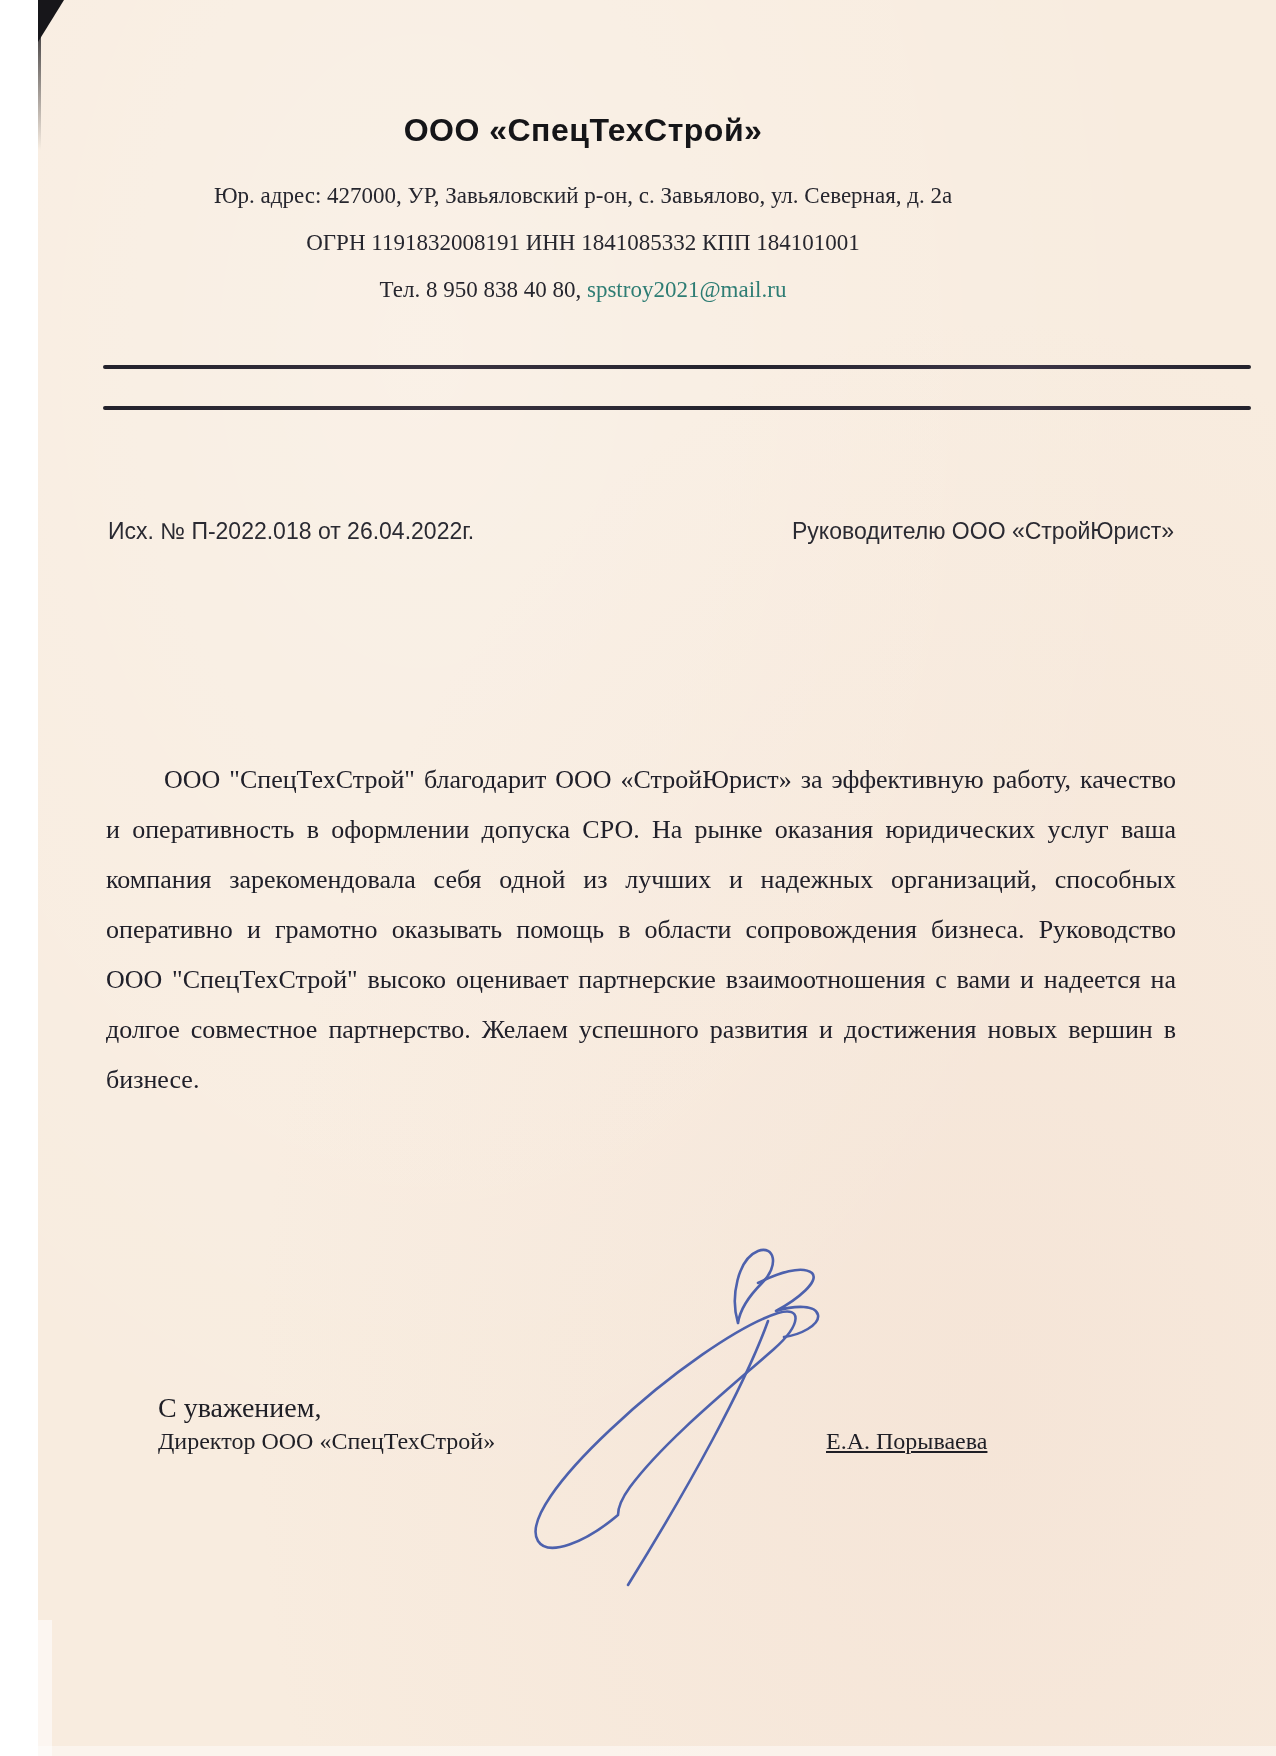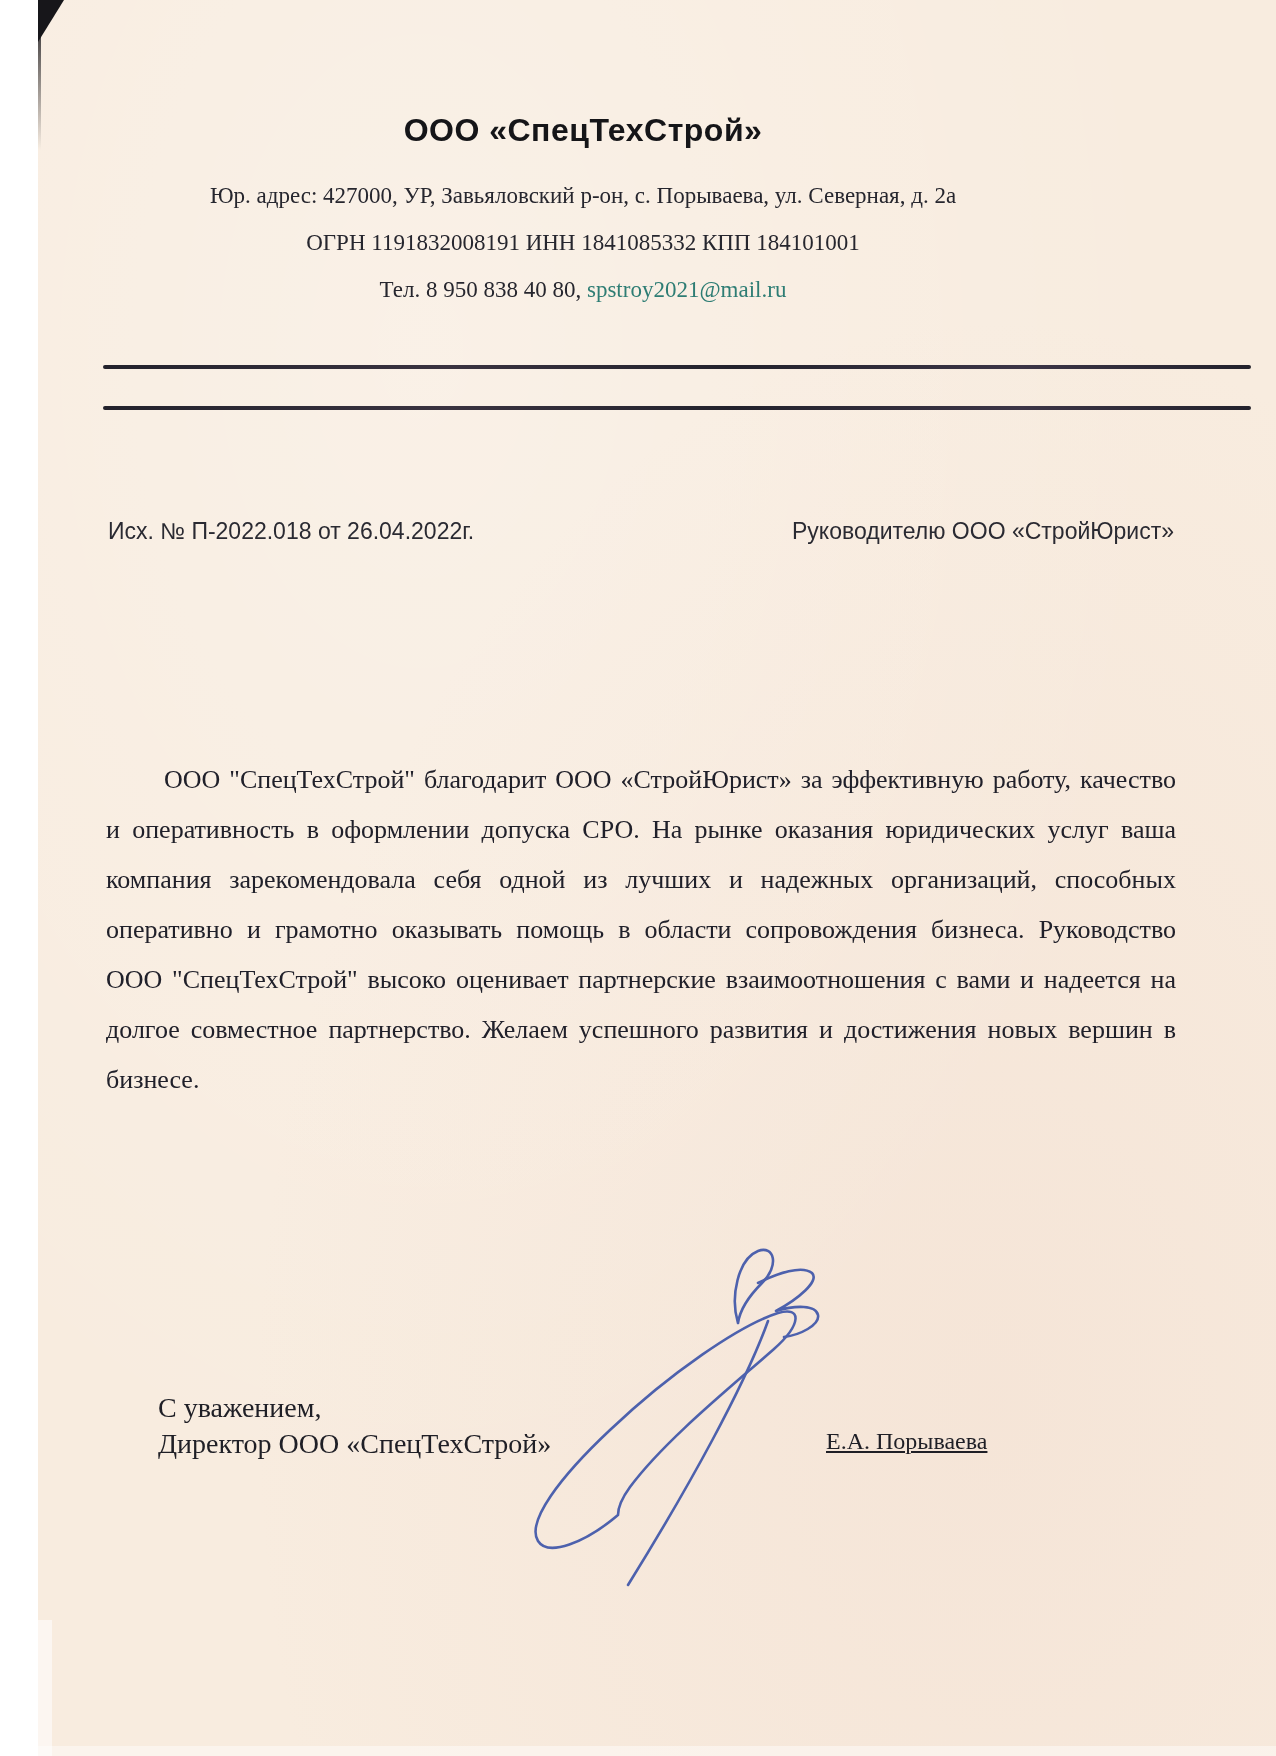--- a/index.html
+++ b/index.html
@@ -93,21 +93,21 @@
     word-spacing: 2px;
   }
 
   
   .sign-closing {
     position: absolute; top: 1392px; left: 120px;
     font-size: 28px;
   }
   .sign-title {
     position: absolute; top: 1428px; left: 120px;
-    font-size: 28px;
+    font-size: 24px;
   }
   .sign-name {
     position: absolute; top: 1428px; left: 788px;
     font-size: 24px;
     text-decoration: underline;
   }
   .signature-svg {
     position: absolute; top: 1225px; left: 462px;
     width: 330px; height: 375px;
   }
@@ -117,21 +117,21 @@
 
 <div class="page">
 
   <div class="corner-mark"></div>
   <div class="edge-shadow-left"></div>
   <div class="edge-light-left"></div>
   <div class="edge-light-bottom"></div>
 
   <div class="company-title">ООО «СпецТехСтрой»</div>
 
-  <div class="hdr-line hdr-address">Юр. адрес: 427000, УР, Завьяловский р-он, с. Порываева, ул. Северная, д. 2а</div>
+  <div class="hdr-line hdr-address">Юр. адрес: 427000, УР, Завьяловский р-он, с. Завьялово, ул. Северная, д. 2а</div>
 
   <div class="hdr-line hdr-ogrn">ОГРН 1191832008191 ИНН 1841085332 КПП 184101001</div>
 
   <div class="hdr-line hdr-tel"><span>Тел. 8 950 838 40 80, </span><a class="email-link" style="color:#2e7d74;">spstroy2021@mail.ru</a></div>
 
   <div class="rule rule-1"></div>
   <div class="rule rule-2"></div>
 
   <div class="ref-row">
     <span>Исх. № П-2022.018 от 26.04.2022г.</span>

